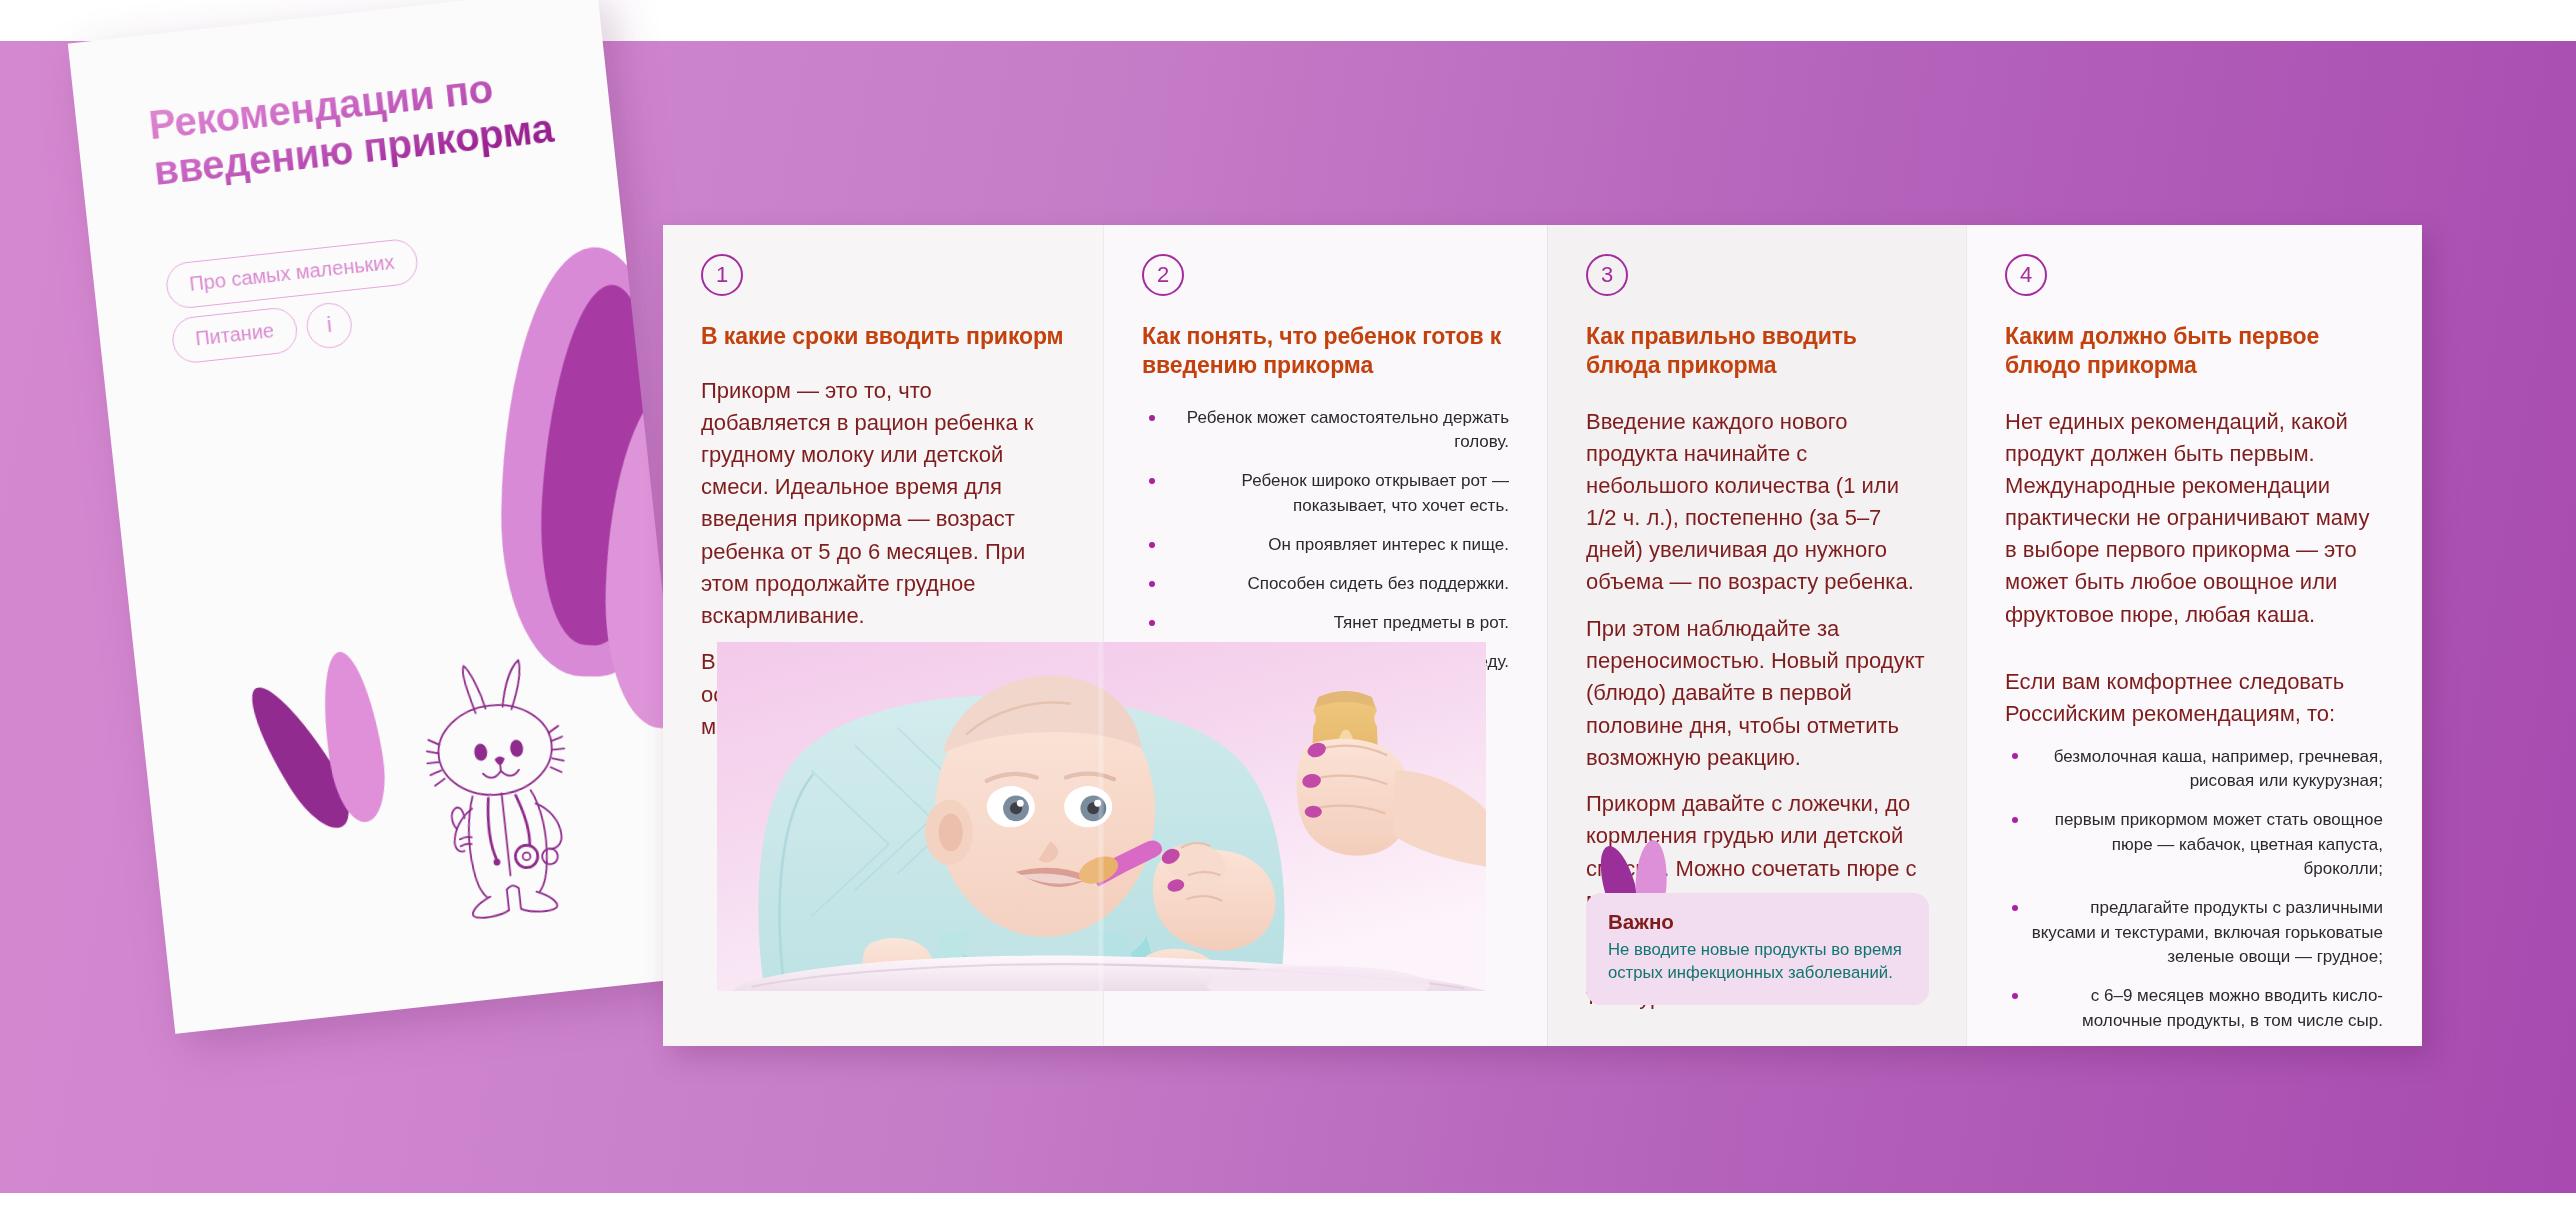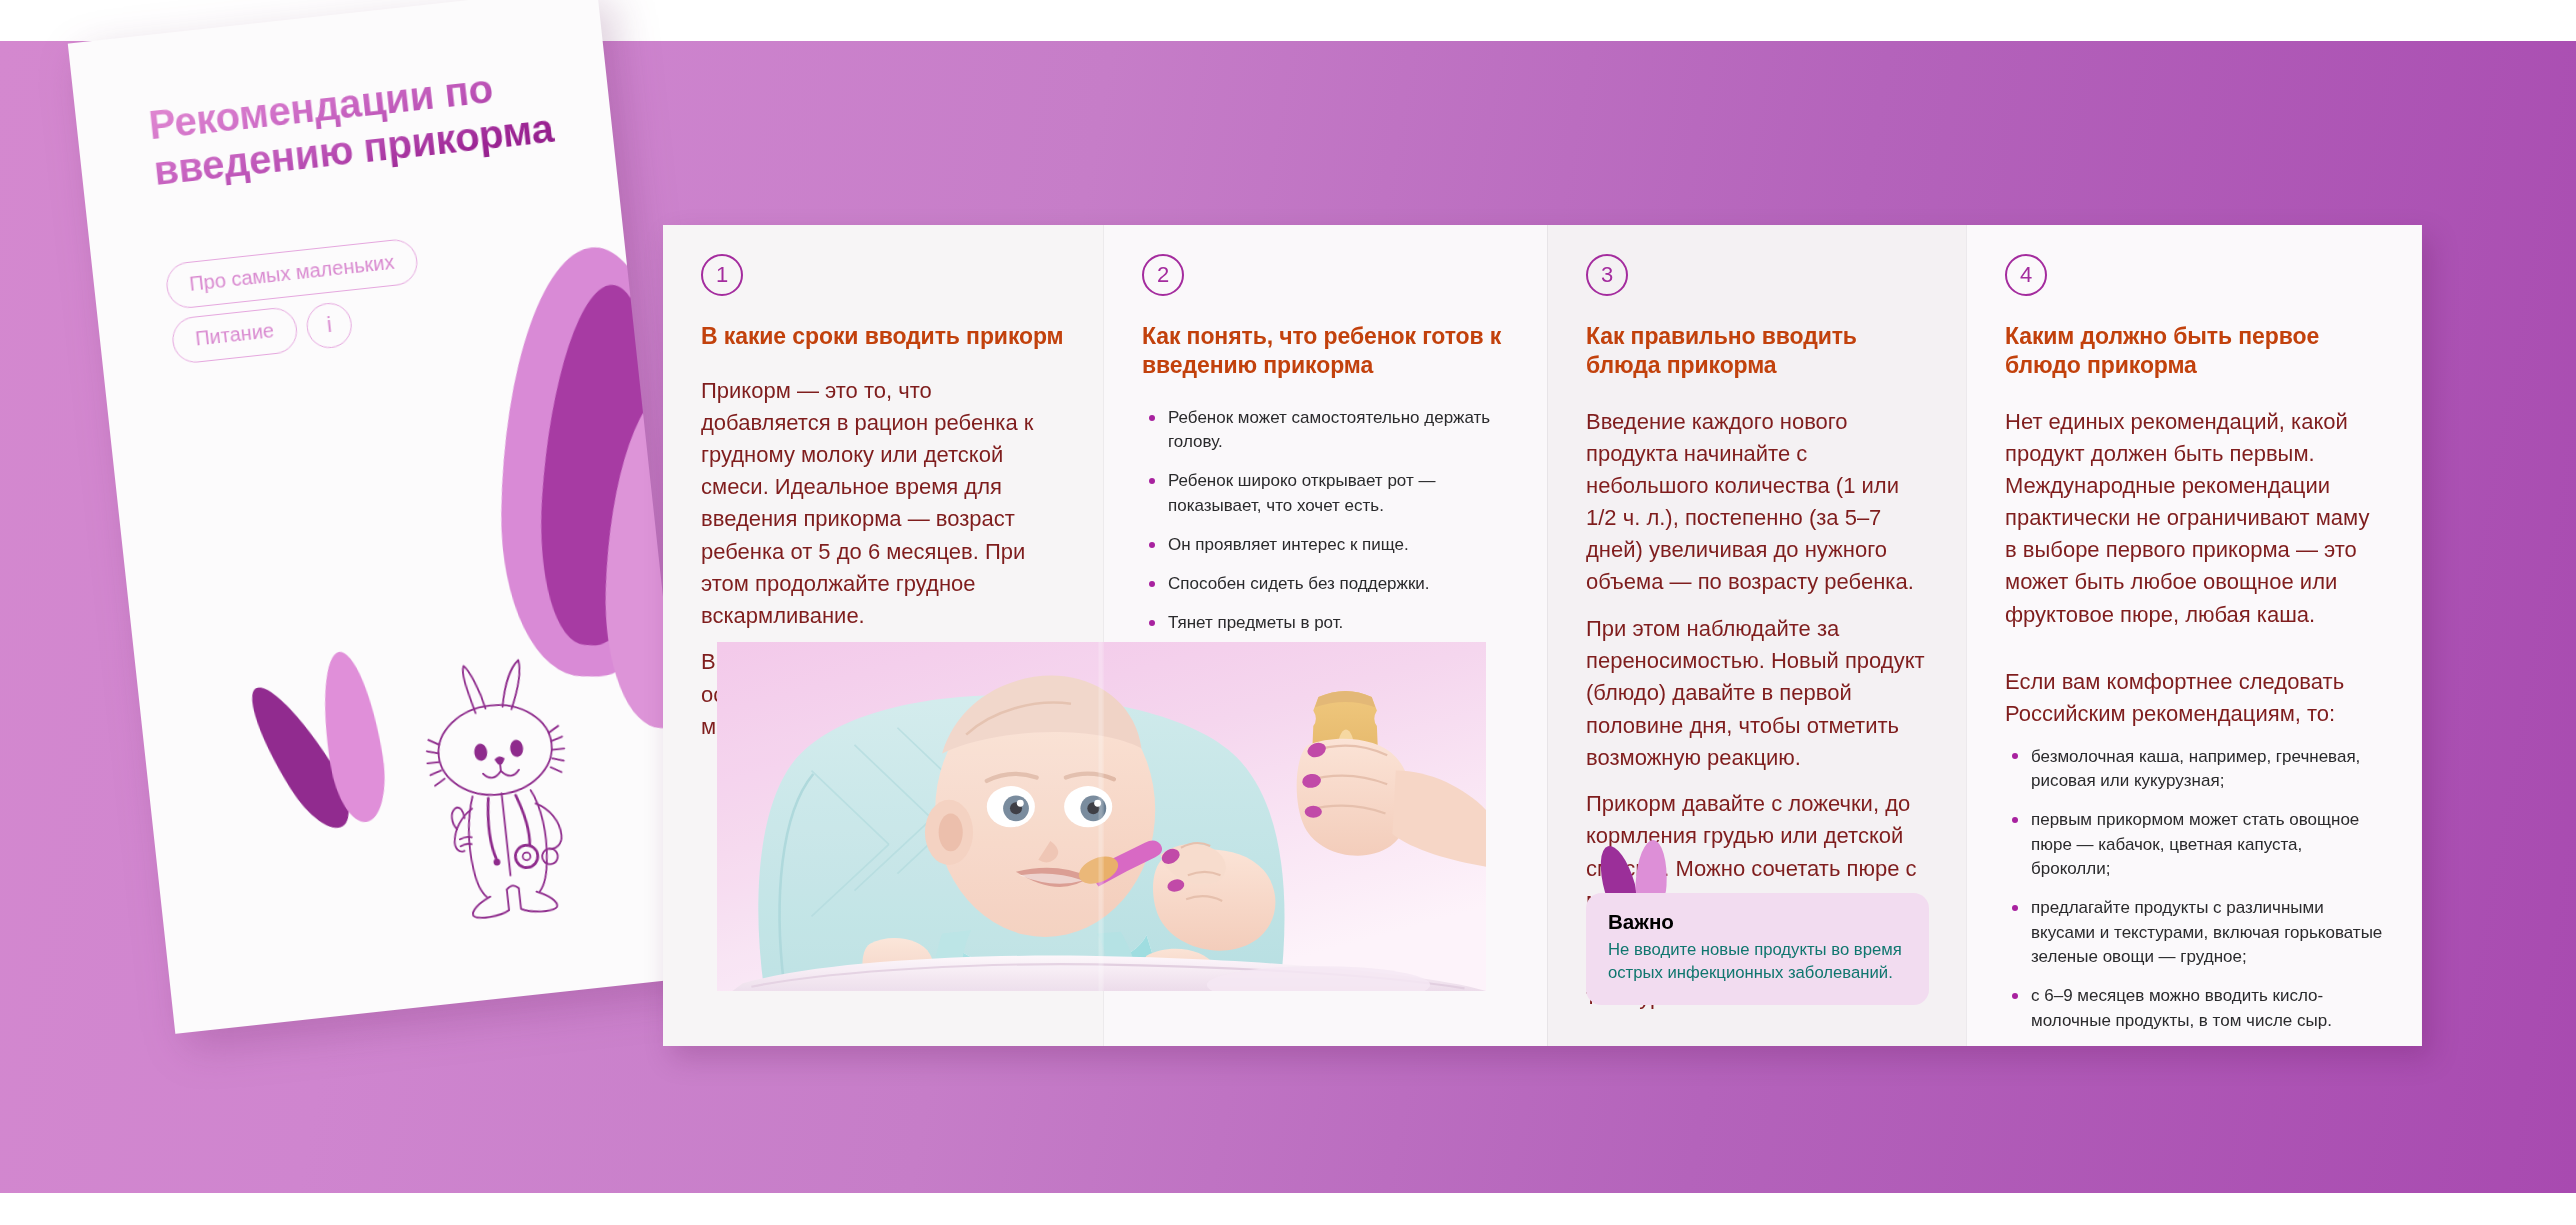--- a/index.html
+++ b/index.html
@@ -96,21 +96,21 @@
   .panel-title {
     color:#c2410c; font-size:23px; font-weight:700; line-height:1.26;
     letter-spacing:-0.1px; margin-bottom:26px;
   }
   .panel.p1 .panel-title { margin-bottom:24px; }
   .body-p {
     color:#7f1d1d; font-size:22px; line-height:1.46; margin-bottom:14.6px;
   }
   .body-p:last-child { margin-bottom:0; }
 
-  ul.blist { list-style:none; }
+  ul.blist { list-style:none;text-align:right; }
   ul.blist li {
     position:relative; padding-left:26px; margin-bottom:14.6px;
     color:#2a2a2c; font-size:17px; line-height:1.44;
   }
   ul.blist li:before {
     content:""; position:absolute; left:6.9px; top:8.6px;
     width:6px; height:6px; border-radius:50%; background:#a8229f;
   }
 
   
@@ -134,21 +134,21 @@
   }
   .imp-ear-light {
     position:absolute; left:34px; top:-5.2px; width:31px; height:72px;
     background:#dd8fd7; border-radius:50% 50% 50% 50% / 62% 62% 38% 38%;
     transform:rotate(3deg);
   }
   .imp-box {
     position:relative; background:#f2dcf0; border-radius:15.5px;
     padding:17px 22px 20.6px 22px;
   }
-  .imp-title { color:#000000; font-size:20.6px; font-weight:700; margin-bottom:5.2px; }
+  .imp-title { color:#7f1d1d; font-size:20.6px; font-weight:700; margin-bottom:5.2px; }
   .imp-text { color:#0f766e; font-size:16.7px; line-height:1.36; }
 
   .gap-p { height:20.6px; }
 </style>
 </head>
 <body>
 
 <div id="stage">
 
   <div class="backdrop"></div>

